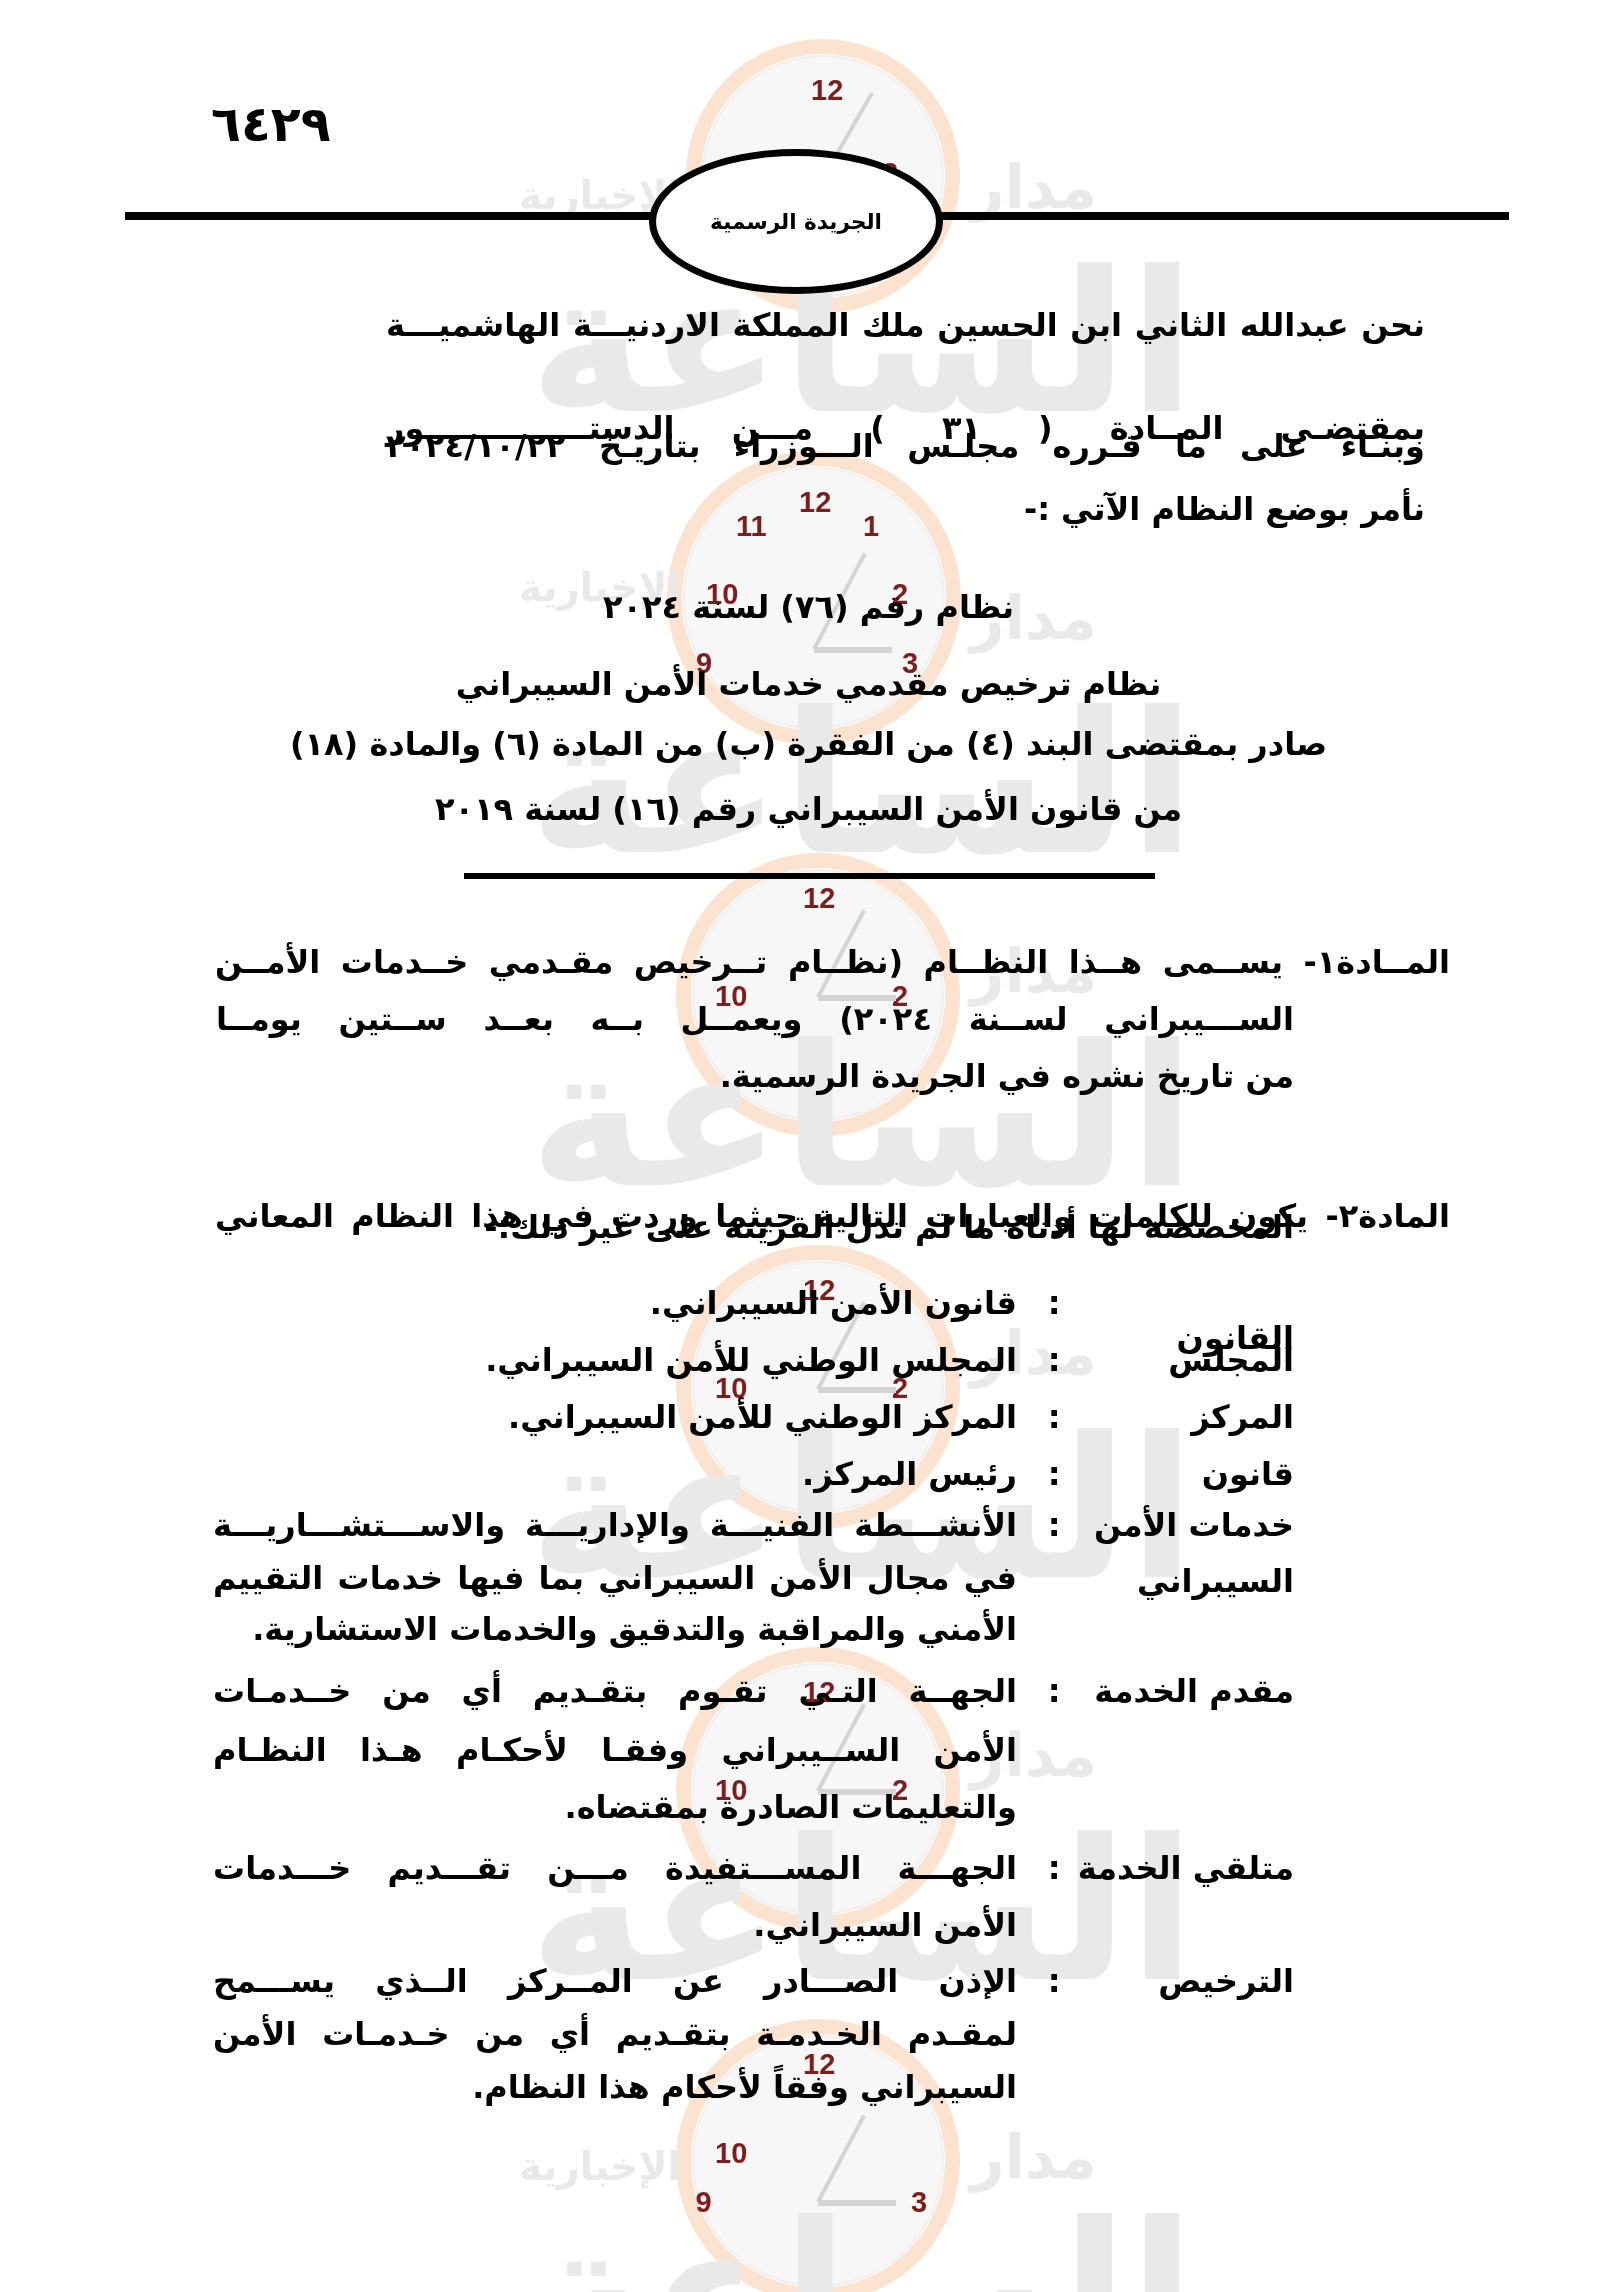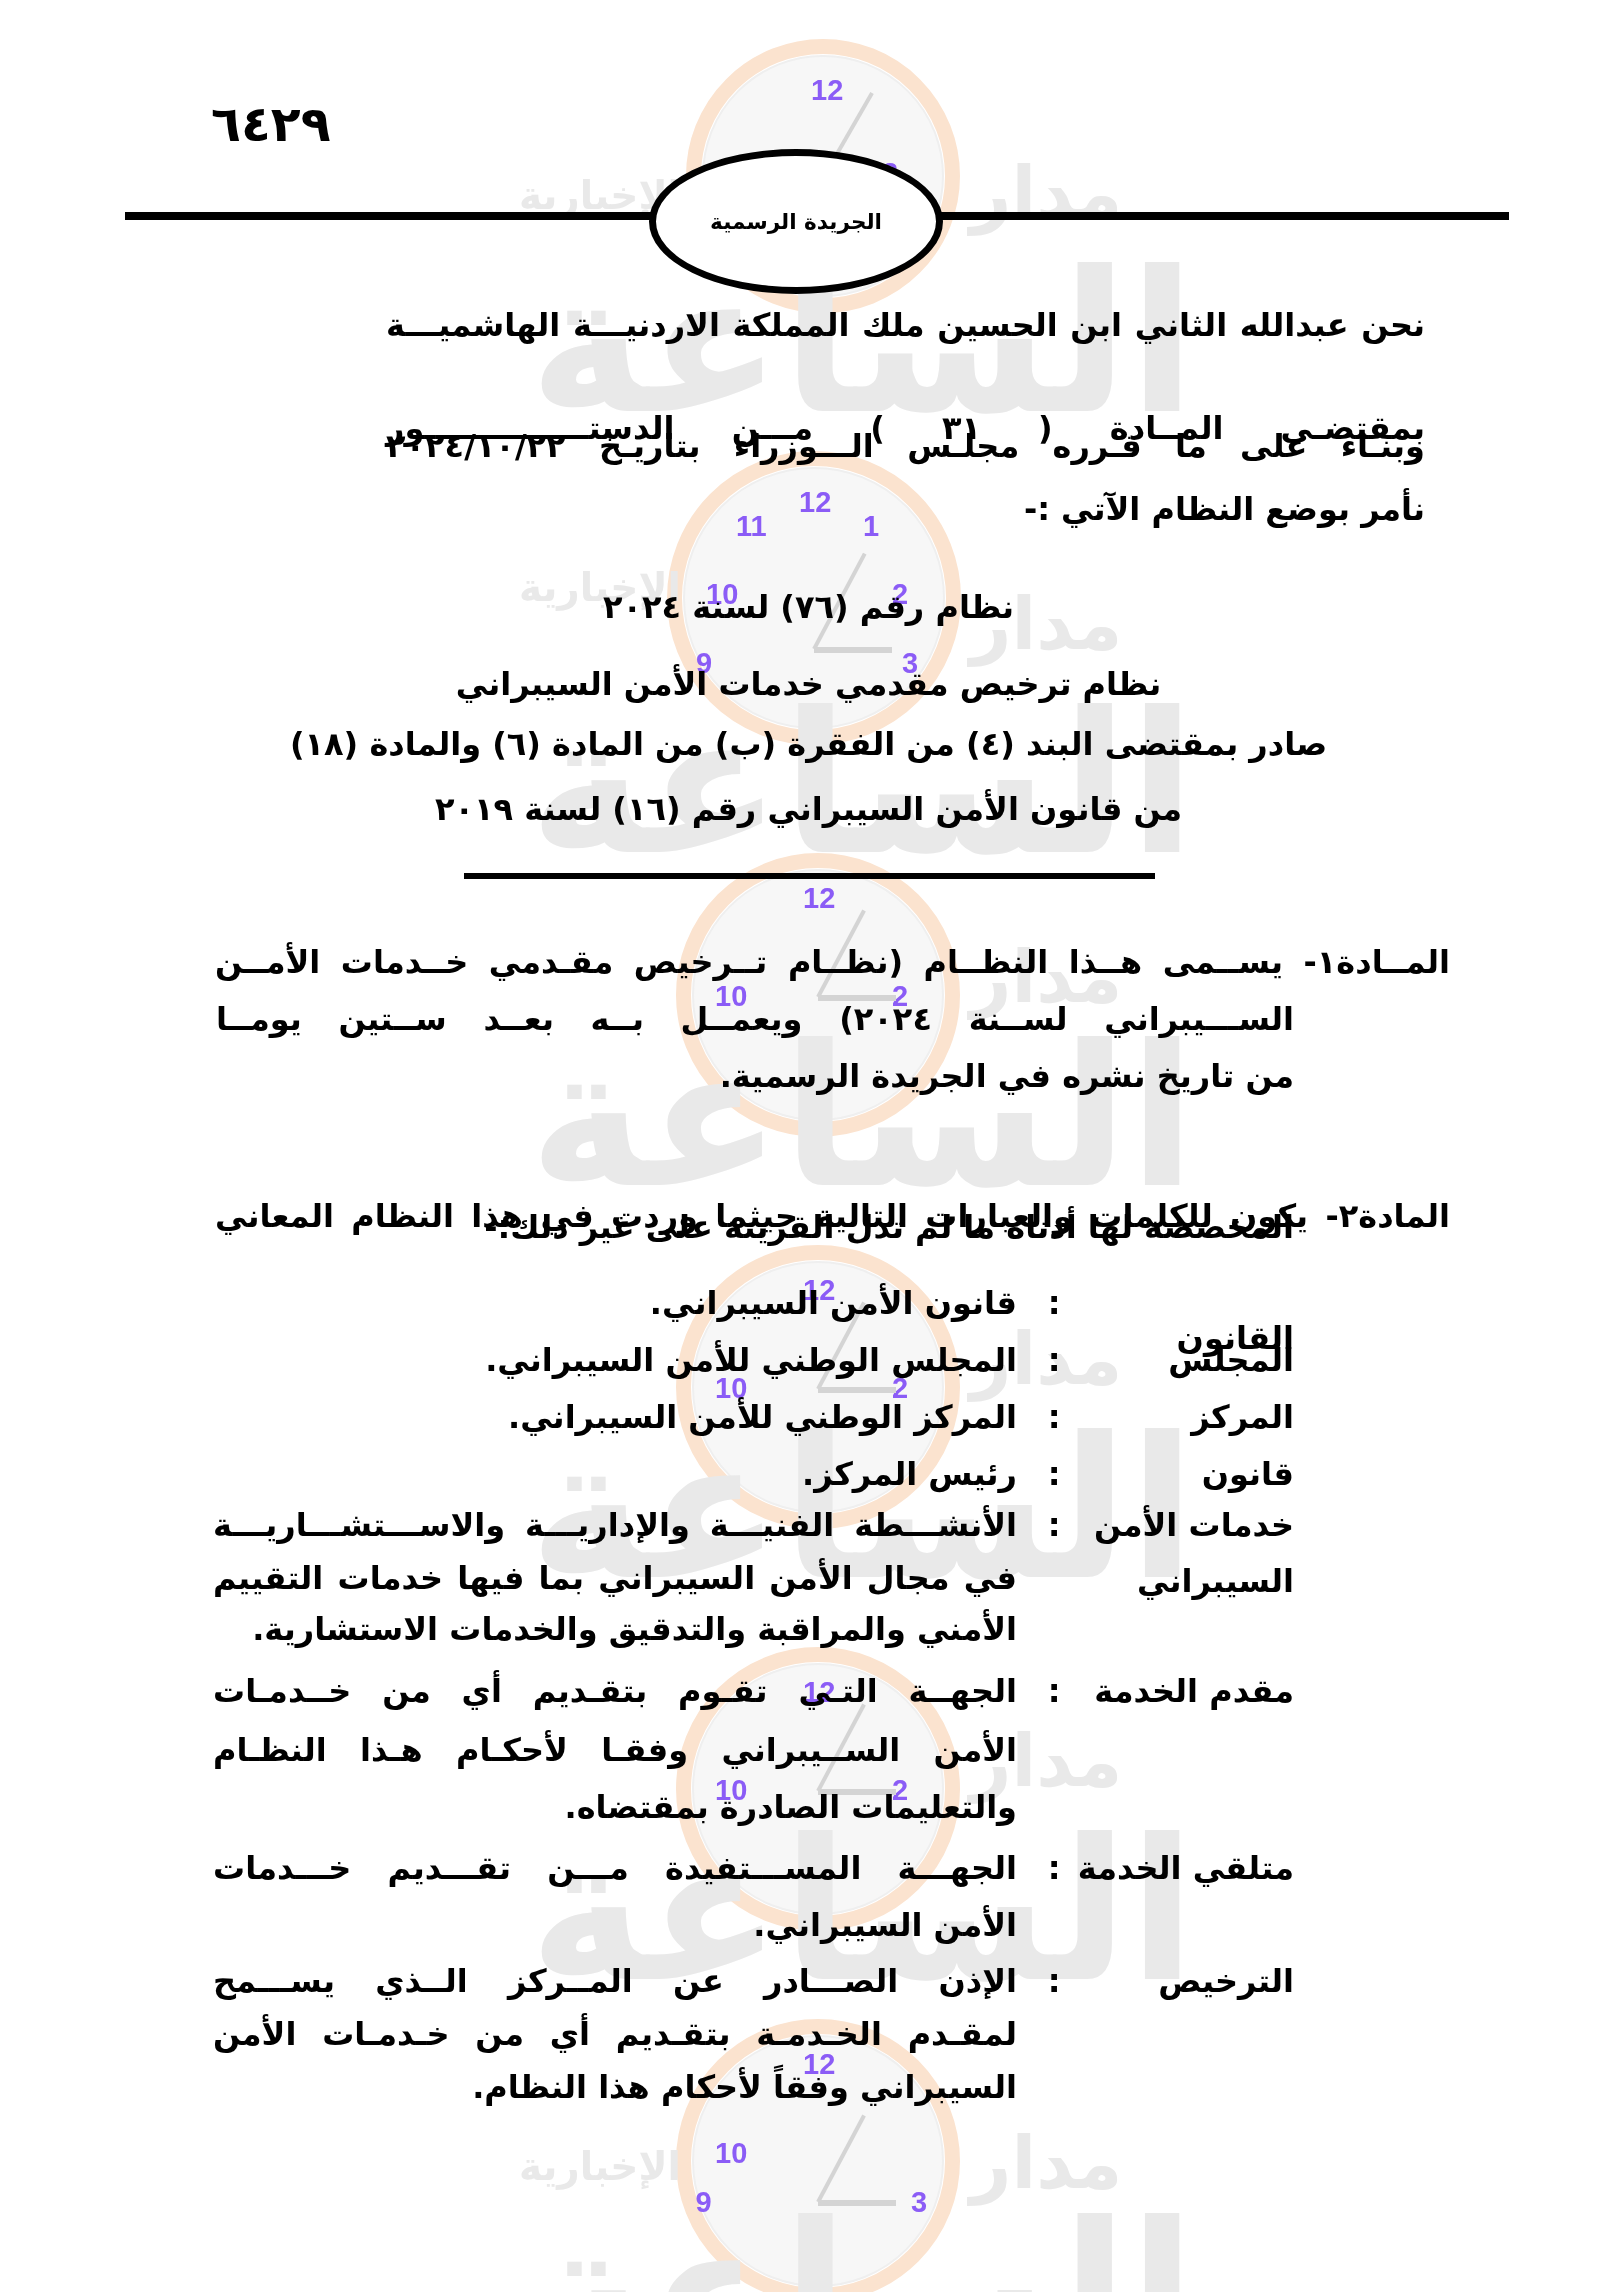--- a/index.html
+++ b/index.html
@@ -4,25 +4,25 @@
   <style>
     html, body { margin: 0; padding: 0; }
     body {
       width: 1621px; height: 2293px; background: #ffffff; position: relative; overflow: hidden;
       font-family: "DejaVu Sans", "Liberation Sans", sans-serif; color: #000;
     }
     .wm { position: absolute; pointer-events: none; z-index: 0; }
     .wm-clock { position: absolute; border-radius: 50%; }
     .wm-clock .ring { position: absolute; inset: 0; border-radius: 50%; border: 15.7px solid #fbe3cf; }
     .wm-clock .face { position: absolute; inset: 15.7px; border-radius: 50%; background: #f7f7f7; border: 2px solid #efefef; }
-    .wm-clock .num { position: absolute; font-family: "Liberation Sans", sans-serif; font-size: 29px; color: #8b5cf6; font-weight: bold; }
+    .wm-clock .num { position: absolute; font-family: "Liberation Sans", sans-serif; font-size: 29px; color: #7f1d1d; font-weight: bold; }
     .wm-clock .hand { position: absolute; background: #d4d4d4; transform-origin: left center; }
     .wm-text { position: absolute; font-family: "DejaVu Sans", sans-serif; font-weight: bold; color: #e9e9e9; direction: rtl; white-space: nowrap; }
     .wm-big { font-size: 196px; line-height: 1; }
-    .wm-mid { font-size: 72px; line-height: 1; }
+    .wm-mid { font-size: 60px; line-height: 1; }
     .wm-small { font-size: 39px; line-height: 1; }
 
     .page-number { position: absolute; left: 211px; top: 96px; font-size: 49px; font-weight: bold; letter-spacing: 7.8px; direction: rtl; z-index: 2; }
     .header-rule { position: absolute; left: 125px; width: 1384px; top: 212px; height: 7.8px; background: #000; z-index: 2; }
     .header-oval { position: absolute; left: 649px; top: 149px; width: 294px; height: 145px; border: 7.8px solid #000; border-radius: 50%; background: #fff; z-index: 3; display: flex; align-items: center; justify-content: center; box-sizing: border-box; }
     .header-oval span { font-size: 21.6px; font-weight: bold; direction: rtl; }
 
     .txt { position: absolute; direction: rtl; font-weight: bold; font-size: 32px; line-height: 51px; white-space: nowrap; z-index: 2; text-align: right; }
     .preamble { right: 196px; width: 1039px; text-align: justify; text-align-last: justify; }
     .center { left: 196px; width: 1225px; text-align: center; }

